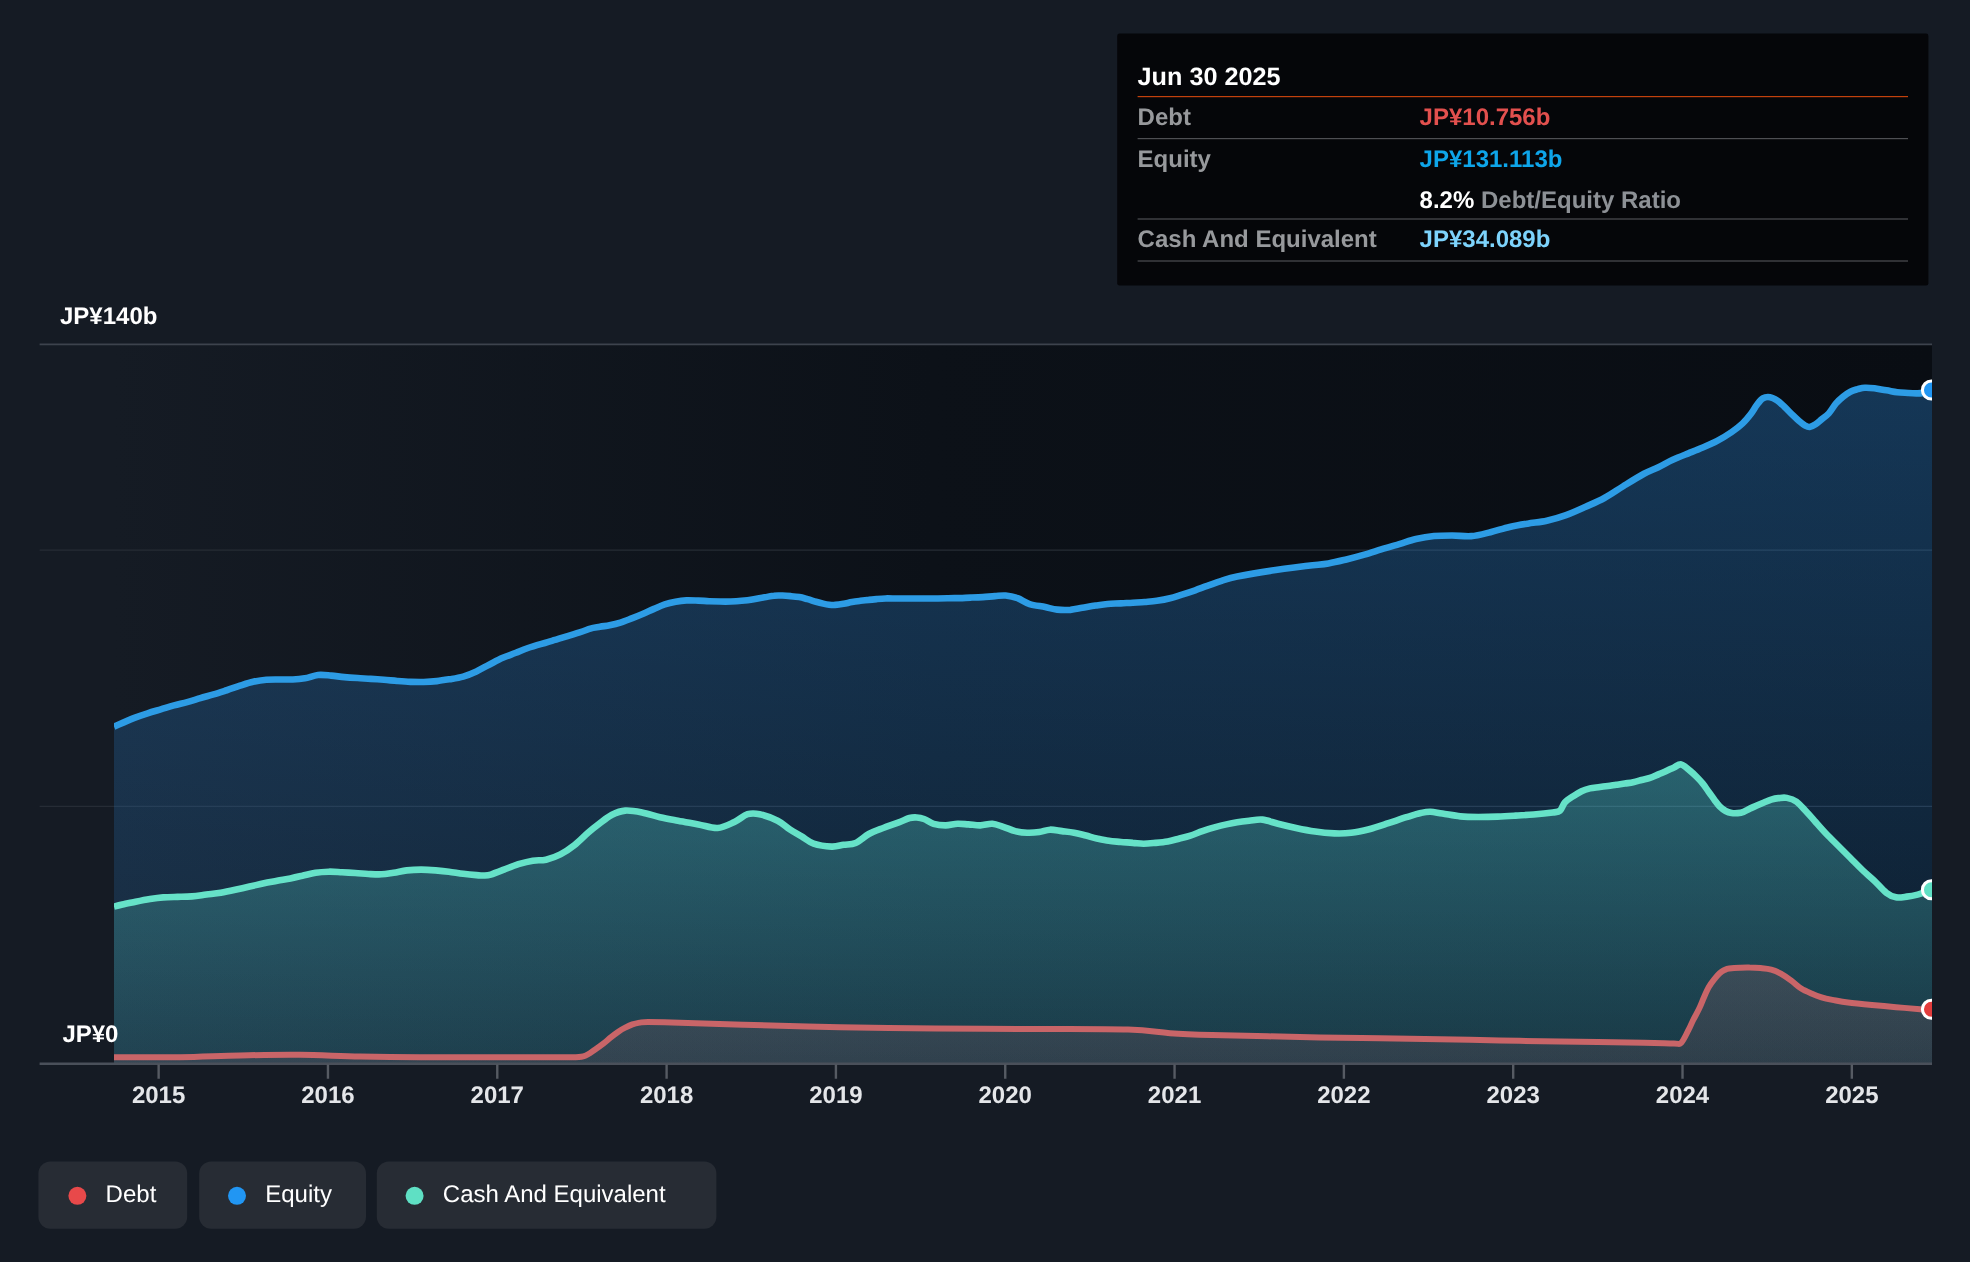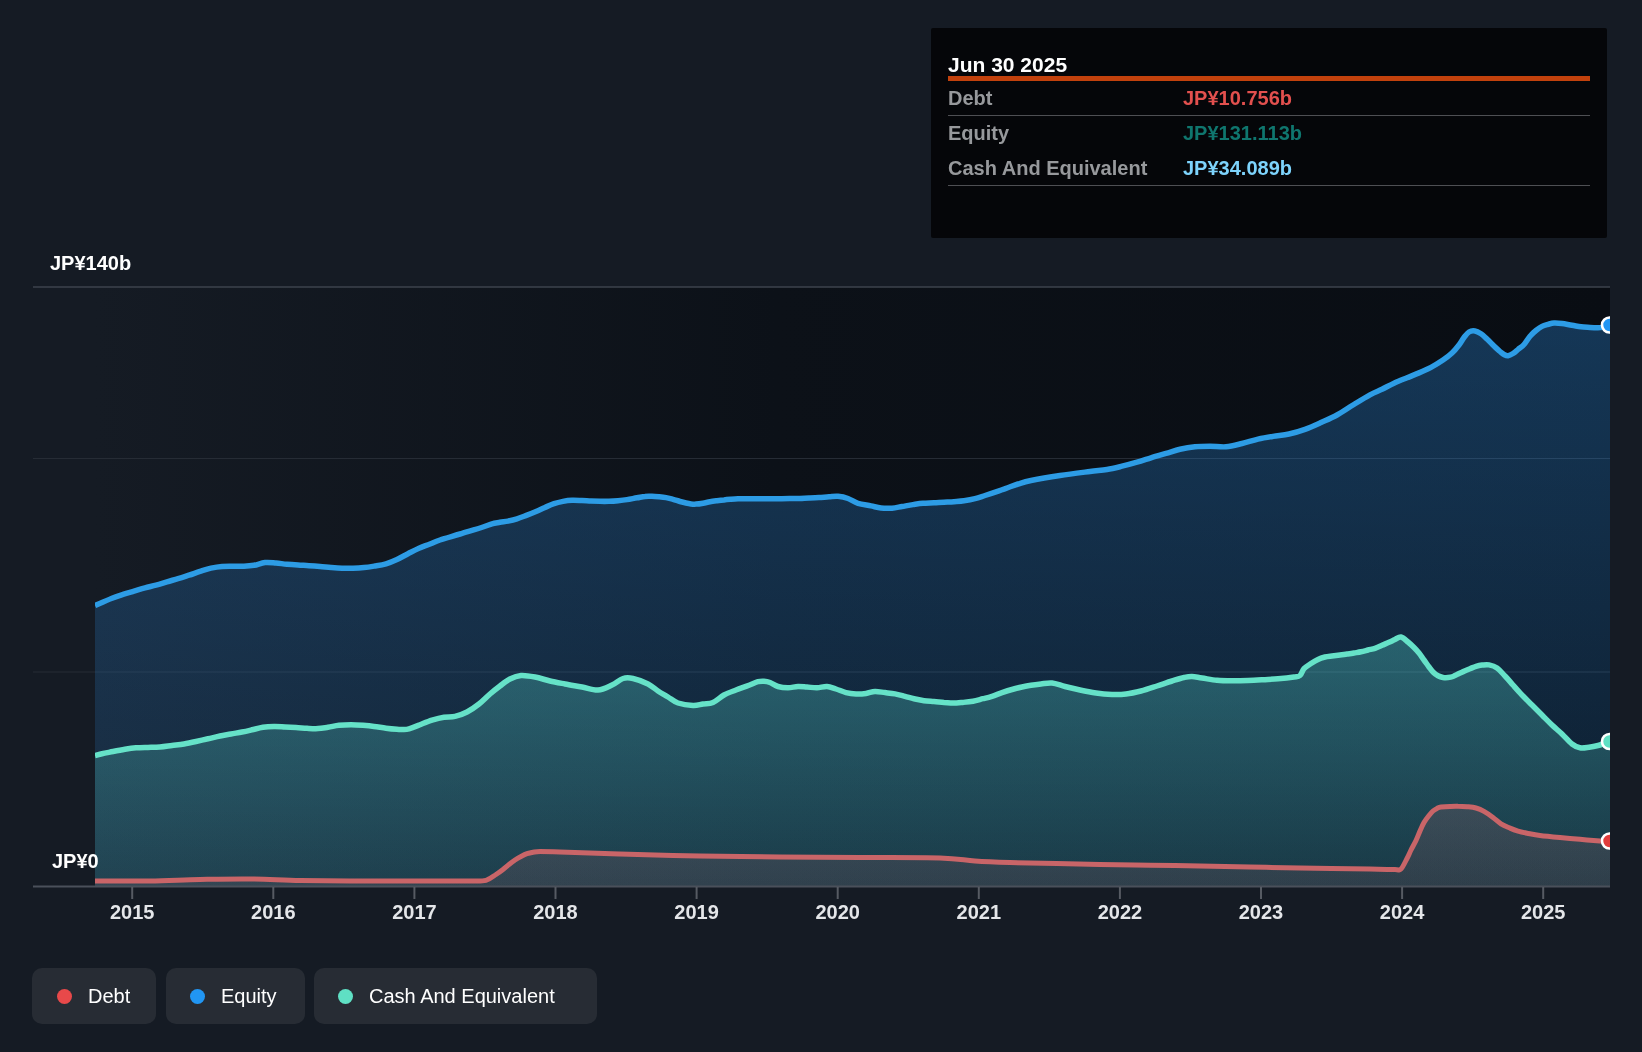--- a/index.html
+++ b/index.html
@@ -4,21 +4,21 @@
 html,body { width:1642px; height:1052px; background:#151b24; overflow:hidden;
   font-family:"Liberation Sans",sans-serif; }
 .wrap { position:relative; width:1642px; height:1052px; }
 svg { position:absolute; left:0; top:0; }
 .xlab { fill:#e4e6e9; font:700 20px "Liberation Sans",sans-serif; }
 .ylab { fill:#ffffff; font:700 20px "Liberation Sans",sans-serif; }
 .tooltip { position:absolute; left:931px; top:28px; width:676px; height:210px;
   background:#050609; border-radius:2px; }
 .tt-in { margin:0 17px; }
 .tt-title { color:#fff; font-size:21px; font-weight:700; height:53px; line-height:74px;
-  border-bottom:5px solid #c2410c; }
+  border-bottom:1px solid #c2410c; }
 .tt-row { display:flex; height:35px; line-height:35px; font-size:20px;
   border-bottom:1px solid #4e4f53; }
 .tt-row.nb { border-bottom:none; }
 .tt-lab { color:#97999c; width:235px; font-weight:700; }
 .tt-val { font-weight:700;text-align:center; }
 .legend { position:absolute; top:968px; height:56px; background:#272c34; border-radius:10px;
   display:flex; align-items:center; color:#fff; font-size:20px; }
 .dot { width:15px; height:15px; border-radius:50%; margin-right:16px; }
 </style></head>
 <body>
@@ -89,21 +89,25 @@
 </svg>
 <div class="tooltip">
       <div class="tt-in">
   <div class="tt-title">Jun 30 2025</div>
   <div class="tt-row">
           <div class="tt-lab">Debt</div>
           <div class="tt-val" style="color:#e2504e">JP¥10.756b</div>
         </div>
   <div class="tt-row nb">
           <div class="tt-lab">Equity</div>
-          <div class="tt-val" style="color:#0f766e">JP¥131.113b</div>
+          <div class="tt-val" style="color:#0ea5e9">JP¥131.113b</div>
+        </div>
+  <div class="tt-row" style="height:32px;line-height:32px">
+          <div class="tt-lab"></div>
+          <div class="tt-val" style="color:#8d9196"><span style="color:#fff">8.2%</span> Debt/Equity Ratio</div>
         </div>
   <div class="tt-row">
           <div class="tt-lab">Cash And Equivalent</div>
           <div class="tt-val" style="color:#7dd3fc">JP¥34.089b</div>
         </div>
 </div>
     </div>
 <div class="legend" style="left:32px; width:124px; padding-left:25px"><span class="dot" style="background:#e8494a"></span>Debt</div>
 <div class="legend" style="left:166px; width:139px; padding-left:24px"><span class="dot" style="background:#2196f3"></span>Equity</div>
 <div class="legend" style="left:314px; width:283px; padding-left:24px"><span class="dot" style="background:#5fe0c4"></span>Cash And Equivalent</div>

